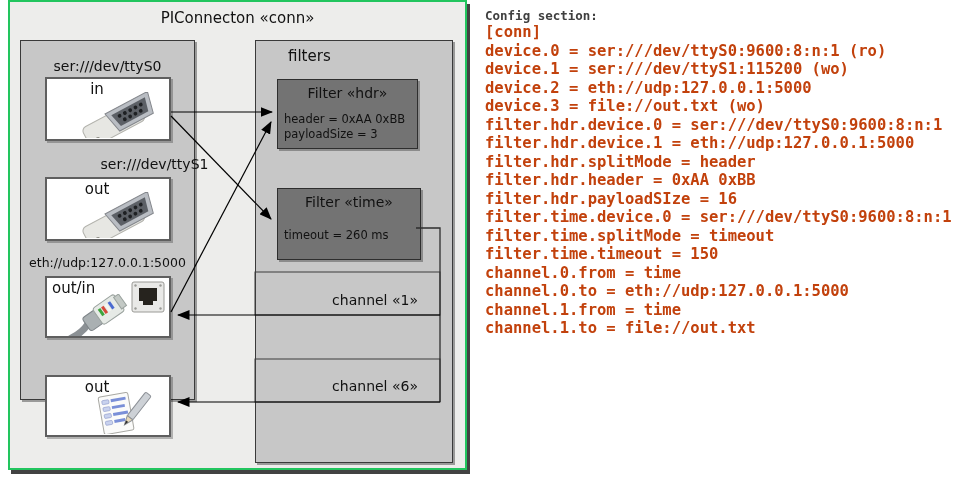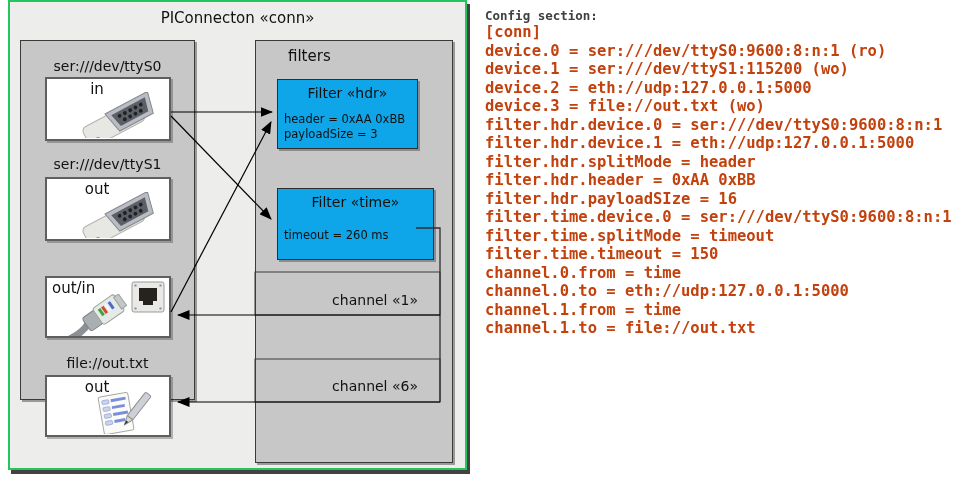--- a/index.html
+++ b/index.html
@@ -36,21 +36,21 @@
     border:2px solid #5f5f5f;box-shadow:2px 2px 0 rgba(0,0,0,.25);
   }
   .port-label{
     position:absolute;top:1px;left:0;width:100%;text-align:center;
     font-size:15px;transform:translateX(-11px);
   }
   .port-label.tl{left:5px;width:auto;text-align:left;transform:none;}
   .dev-icon{position:absolute;}
   
   .filter-box{
-    position:absolute;box-sizing:border-box;background:#0ea5e9;
+    position:absolute;box-sizing:border-box;background:#737373;
     border:1px solid #2e2e2e;box-shadow:2px 2px 0 rgba(0,0,0,.3);
   }
   .filter-title{
     position:absolute;top:5px;left:0;width:100%;text-align:center;font-size:14px;
   }
   .filter-props{
     position:absolute;left:6px;bottom:6px;font-size:11.5px;line-height:15px;white-space:pre;
   }
   #filter-time .filter-props{bottom:16px;}
   
@@ -93,21 +93,21 @@
             <circle cx="60" cy="22.5" r="1.9" fill="#1e2023"></circle>
           <circle cx="66" cy="22.5" r="1.9" fill="#1e2023"></circle>
           <circle cx="45" cy="28" r="1.9" fill="#1e2023"></circle>
             <circle cx="51" cy="28" r="1.9" fill="#1e2023"></circle>
           <circle cx="57" cy="28" r="1.9" fill="#1e2023"></circle>
             <circle cx="63" cy="28" r="1.9" fill="#1e2023"></circle>
         </g>
       </svg>
     </div>
 
-    <div class="device-label" style="top:115px;">ser:///dev/ttyS1</div>
+    <div class="device-label" style="top:115px;margin-left:47px;">ser:///dev/ttyS1</div>
     <div class="device-box" style="top:136px;height:64px;">
       <div class="port-label">out</div>
       <svg class="dev-icon" style="right:2px;bottom:1px;" width="88" height="46" viewBox="0 0 88 46">
         <g transform="rotate(-28 44 26)">
           <rect x="2" y="16" width="62" height="22" rx="5" fill="#e7e7e3" stroke="#b2b2ac"></rect>
           <circle cx="12" cy="33" r="2.2" fill="#8b8b85"></circle>
           <path d="M30 14 L78 14 L73 36 L35 36 Z" fill="#b9bdc3" stroke="#84878c"></path>
           <path d="M35 18 L73 18 L69.5 32 L38.5 32 Z" fill="#5c6066"></path>
           <circle cx="42" cy="22.5" r="1.9" fill="#1e2023"></circle>
             <circle cx="48" cy="22.5" r="1.9" fill="#1e2023"></circle>
@@ -115,20 +115,21 @@
             <circle cx="60" cy="22.5" r="1.9" fill="#1e2023"></circle>
           <circle cx="66" cy="22.5" r="1.9" fill="#1e2023"></circle>
           <circle cx="45" cy="28" r="1.9" fill="#1e2023"></circle>
             <circle cx="51" cy="28" r="1.9" fill="#1e2023"></circle>
           <circle cx="57" cy="28" r="1.9" fill="#1e2023"></circle>
             <circle cx="63" cy="28" r="1.9" fill="#1e2023"></circle>
         </g>
       </svg>
     </div>
 
+    <div class="device-label small" style="top:214px;">eth://udp:127.0.0.1:5000</div>
     <div class="device-box" style="top:235px;height:62px;">
       <div class="port-label tl">out/in</div>
       <svg class="dev-icon" style="right:4px;top:3px;" width="34" height="32" viewBox="0 0 34 32">
         <rect x="1" y="1" width="32" height="30" rx="2" fill="#e9e9e7" stroke="#9a9a96"></rect>
         <circle cx="4.5" cy="4.5" r="1.2" fill="#9a9a96"></circle>
           <circle cx="29.5" cy="4.5" r="1.2" fill="#9a9a96"></circle>
         <circle cx="4.5" cy="27.5" r="1.2" fill="#9a9a96"></circle>
           <circle cx="29.5" cy="27.5" r="1.2" fill="#9a9a96"></circle>
         <path d="M8 7 H26 V20 H22 V24 H12 V20 H8 Z" fill="#26231e"></path>
       </svg>
@@ -139,21 +140,20 @@
           <rect x="36" y="12" width="26" height="20" rx="3" fill="#e6eae6" stroke="#9aa29e"></rect>
           <rect x="40" y="16" width="3" height="8" fill="#3da53d"></rect>
           <rect x="44" y="16" width="3" height="8" fill="#d44a3a"></rect>
           <rect x="48" y="16" width="3" height="8" fill="#f5f5f0"></rect>
           <rect x="52" y="16" width="3" height="8" fill="#4a6ad0"></rect>
           <rect x="60" y="15" width="6" height="14" fill="#c3c9c5" stroke="#9aa29e"></rect>
         </g>
       </svg>
     </div>
 
-    <div class="device-label" style="top:314px;">file://out.txt</div>
     <div class="device-box" style="top:334px;height:62px;">
       <div class="port-label">out</div>
       <svg class="dev-icon" style="right:14px;bottom:1px;" width="62" height="46" viewBox="0 0 62 46">
         <g transform="rotate(-10 26 25)">
           <rect x="8" y="6" width="30" height="38" rx="2" fill="#fbfbfa" stroke="#a9a9a4"></rect>
           <rect x="11" y="10" width="7" height="4" rx="1" fill="#c9d2ee" stroke="#8a96c8" stroke-width=".6"></rect>
           <rect x="20" y="10" width="15" height="3" fill="#7a8fd8"></rect>
           <rect x="11" y="17" width="7" height="4" rx="1" fill="#c9d2ee" stroke="#8a96c8" stroke-width=".6"></rect>
           <rect x="20" y="17" width="13" height="3" fill="#7a8fd8"></rect>
           <rect x="11" y="24" width="7" height="4" rx="1" fill="#c9d2ee" stroke="#8a96c8" stroke-width=".6"></rect>
@@ -173,21 +173,21 @@
   <div id="filters-panel" class="panel">
     <div class="panel-title">filters</div>
   </div>
 
   <div class="filter-box" id="filter-hdr" style="left:267px;top:77px;width:141px;height:70px;">
     <div class="filter-title">Filter «hdr»</div>
     <div class="filter-props">header = 0xAA 0xBB
 payloadSize = 3</div>
   </div>
 
-  <div class="filter-box" id="filter-time" style="left:267px;top:186px;width:157px;height:72px;">
+  <div class="filter-box" id="filter-time" style="left:267px;top:186px;width:144px;height:72px;">
     <div class="filter-title">Filter «time»</div>
     <div class="filter-props">timeout = 260 ms</div>
   </div>
 
   <div class="channel-label" style="top:290px;right:47px;">channel «1»</div>
   <div class="channel-label" style="top:376px;right:47px;">channel «6»</div>
 </div>
 
 <svg id="wires" width="964" height="484" viewBox="0 0 964 484">
   <defs>

